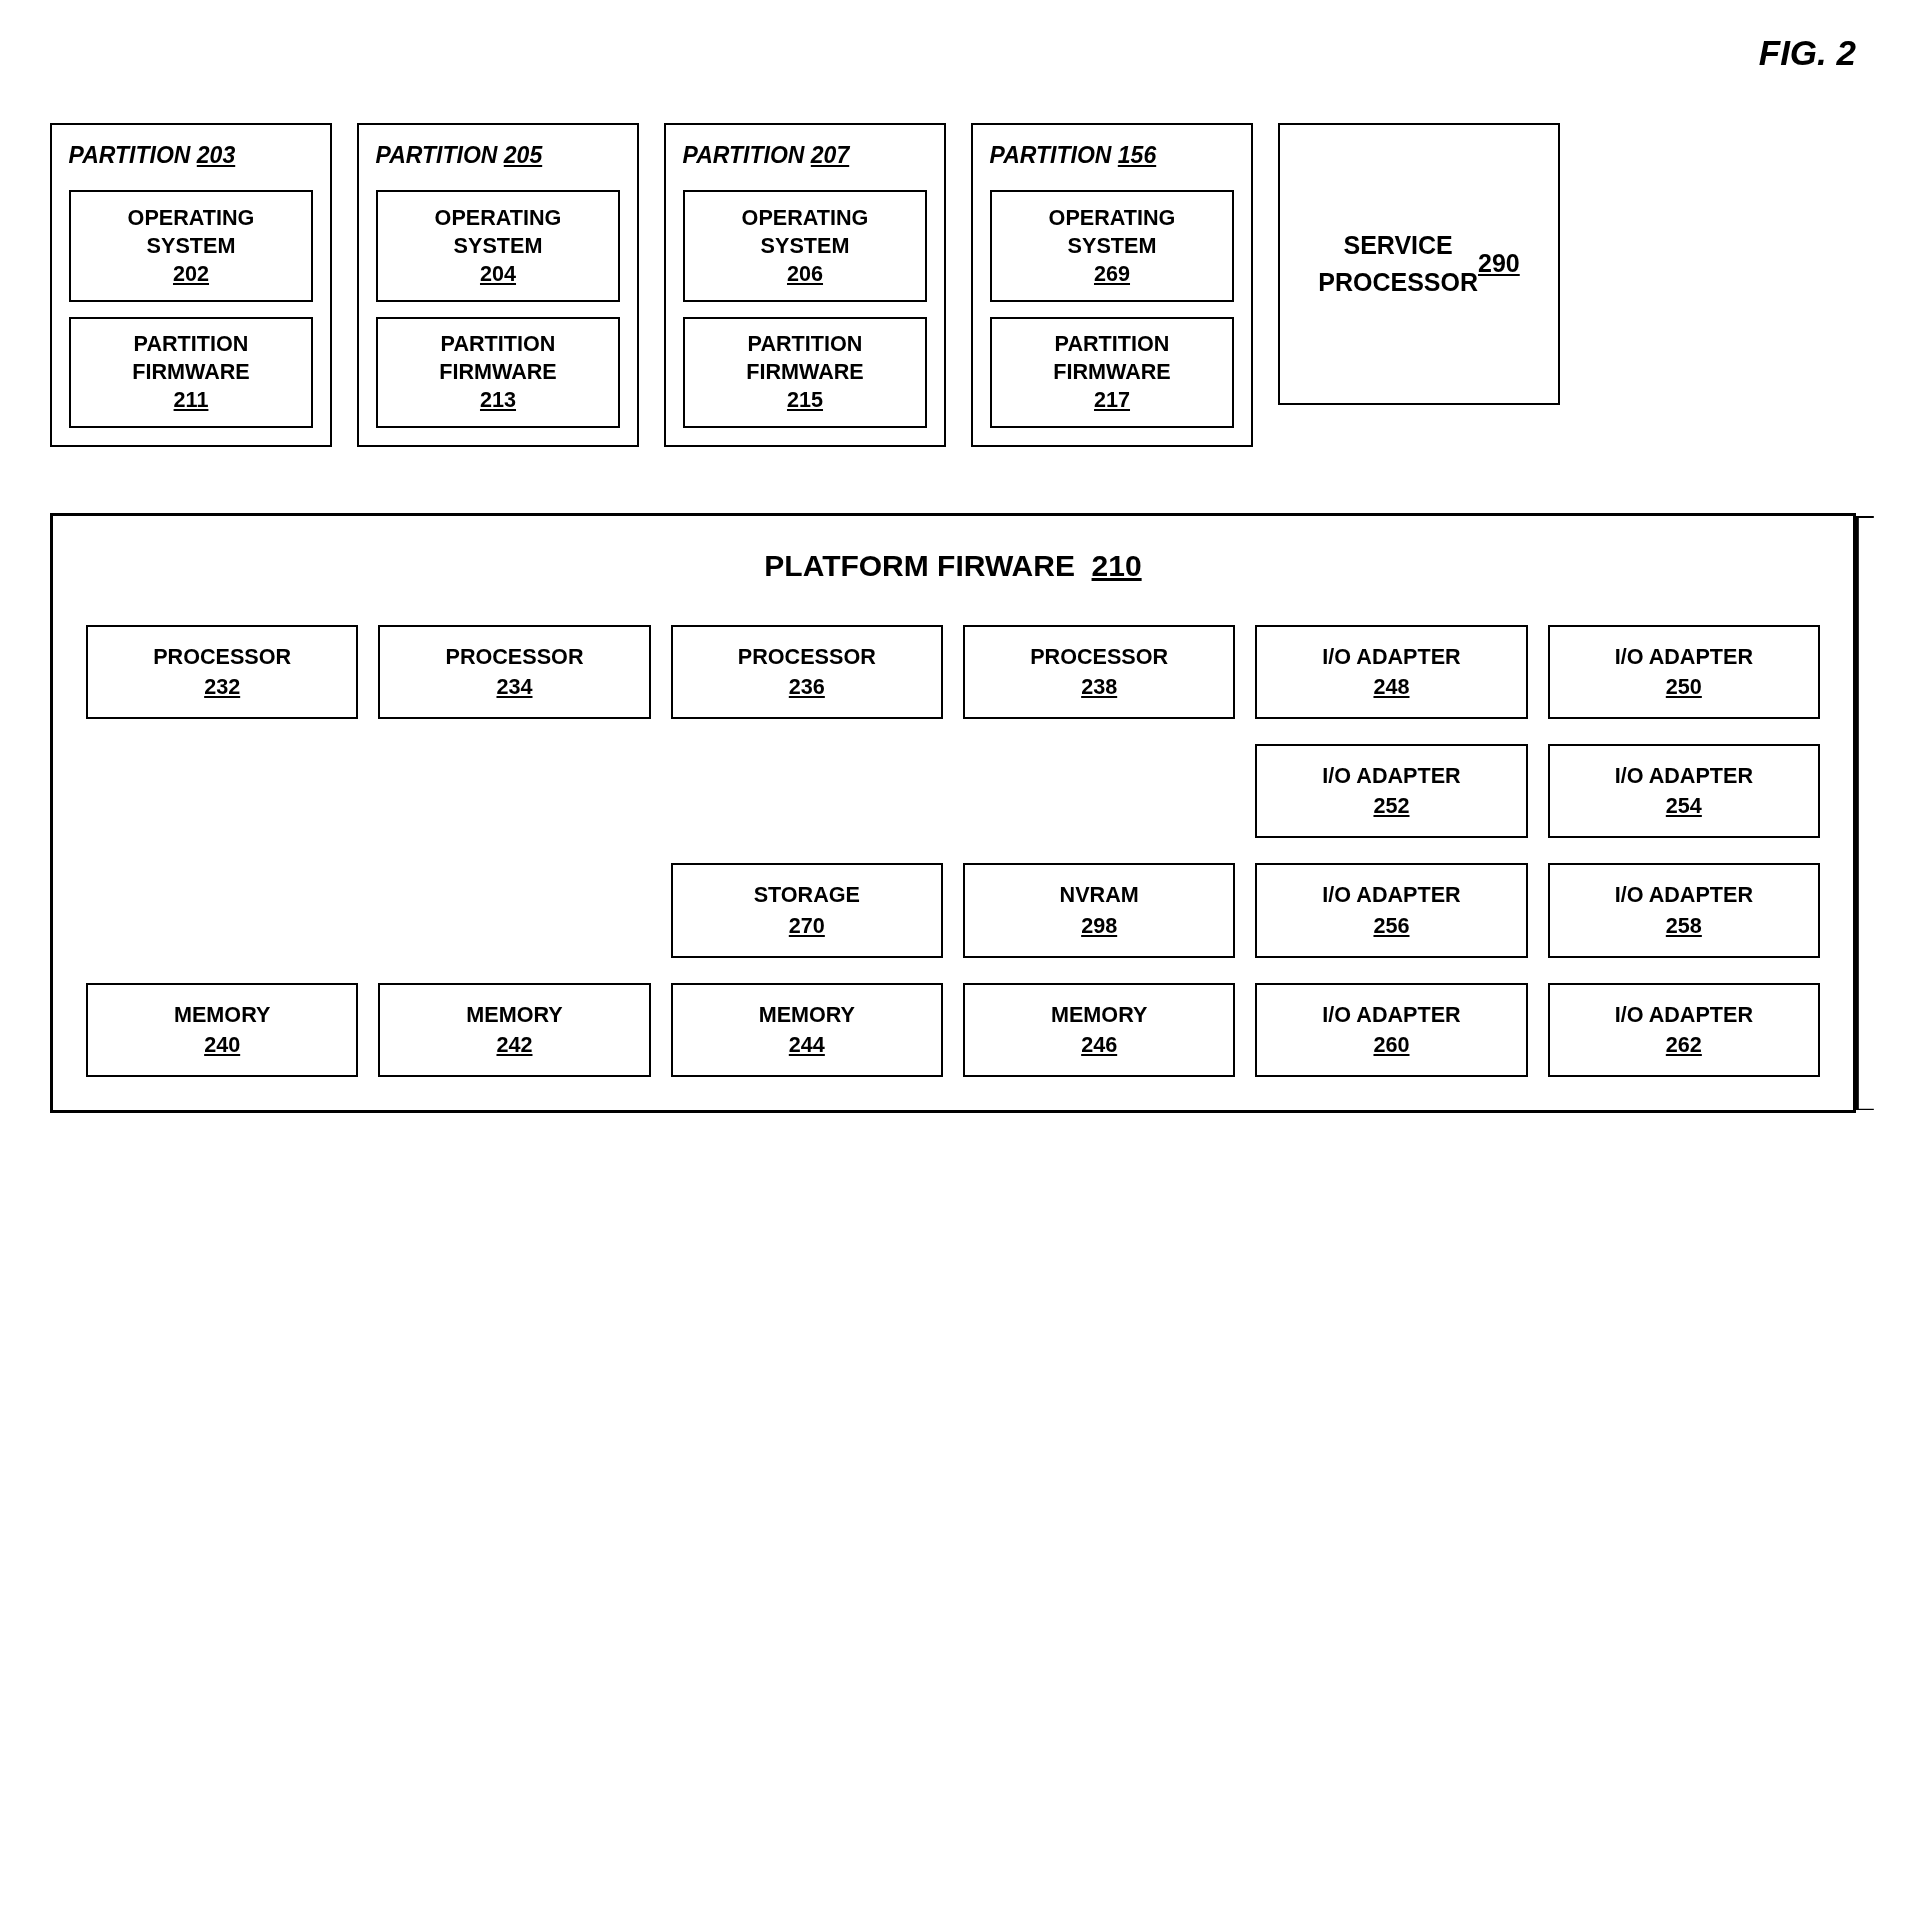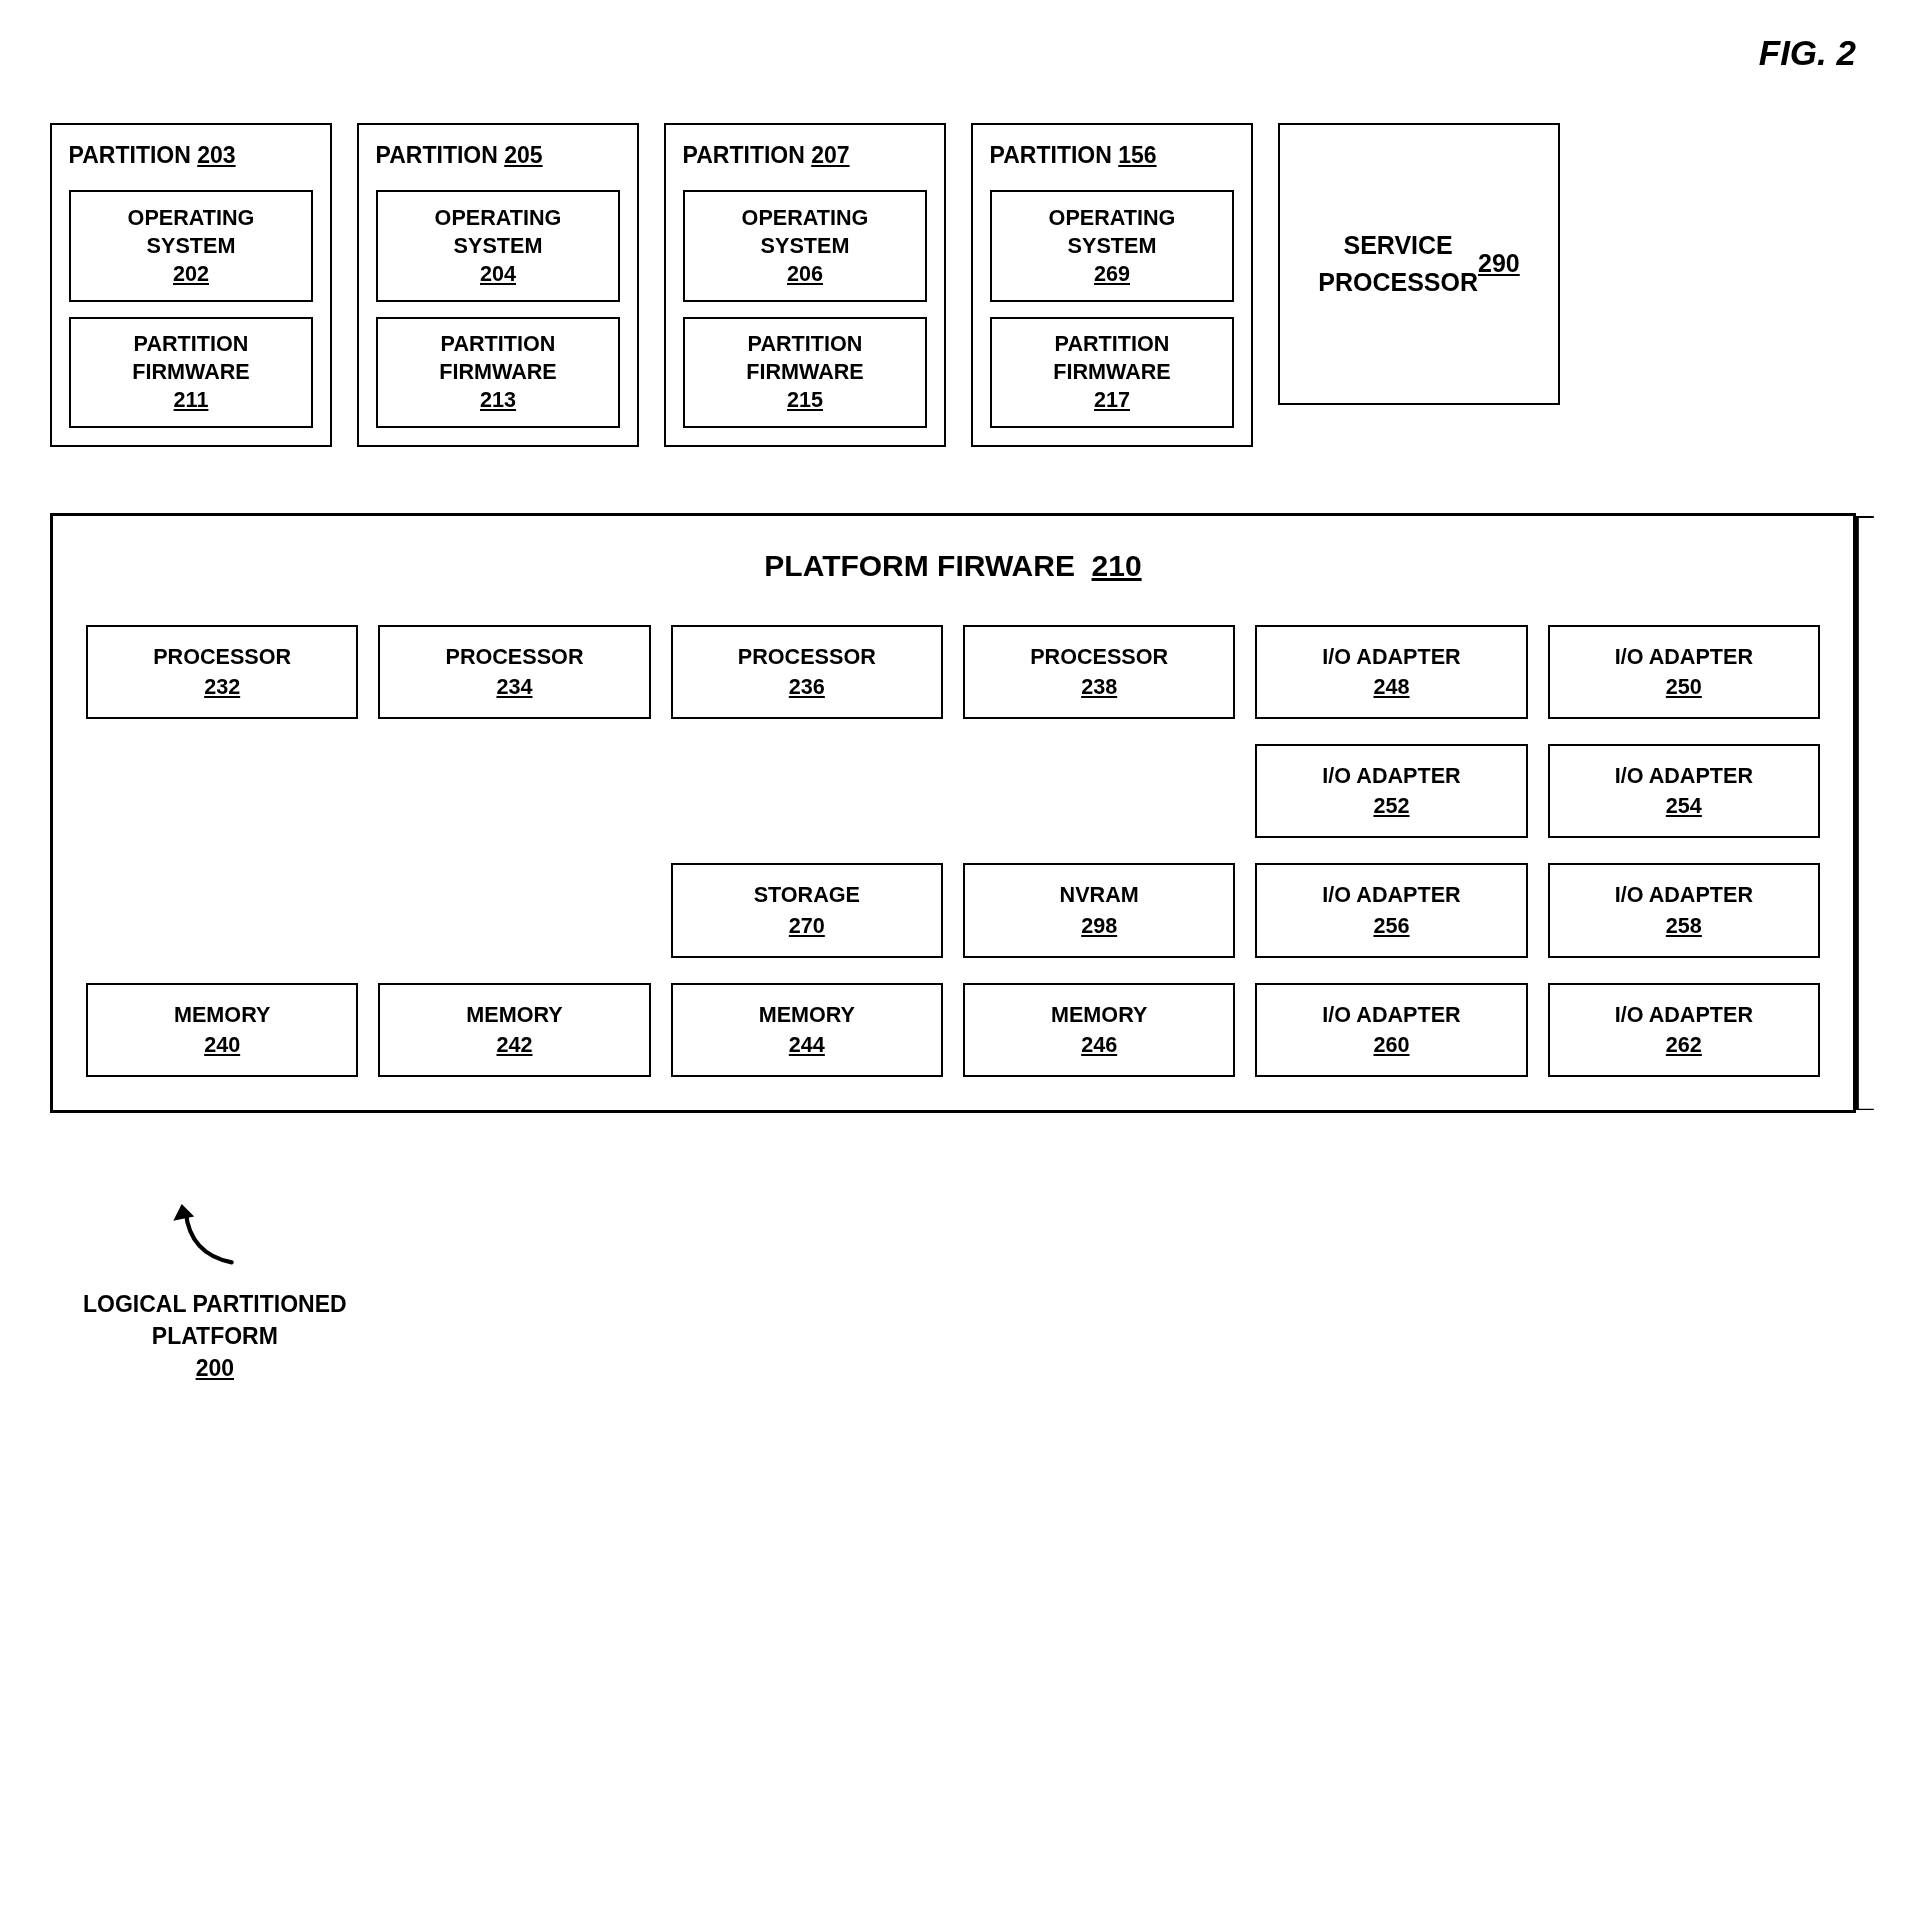--- a/index.html
+++ b/index.html
@@ -31,20 +31,21 @@
       width: 282px;
       min-height: 282px;
       display: flex;
       flex-direction: column;
       gap: 15px;
     }
     .partition-title {
       font-size: 23px;
       font-weight: bold;
       margin-bottom: 6.6px;
+      font-style: italic;
     }
     .partition-title span {
       text-decoration: underline;
     }
     .inner-box {
       border: 2.5px solid #000;
       padding: 11.6px 13.3px;
       text-align: center;
       font-size: 21.6px;
       font-weight: bold;
@@ -261,26 +262,16 @@
   <svg class="platform-bracket" viewBox="0 0 30 600" preserveAspectRatio="none" xmlns="http://www.w3.org/2000/svg">
     <line x1="5" y1="0" x2="5" y2="600" stroke="#000" stroke-width="4"></line>
     <line x1="5" y1="0" x2="25" y2="0" stroke="#000" stroke-width="4"></line>
     <line x1="5" y1="600" x2="25" y2="600" stroke="#000" stroke-width="4"></line>
   </svg>
 
 </div>
 
 <div class="bottom-section">
 
-  <div class="logical-platform">
-    <svg class="arrow-svg" viewBox="0 0 120 120" xmlns="http://www.w3.org/2000/svg">
-
-      <path d="M 80 100 Q 30 90 25 40" stroke="#000" stroke-width="5" fill="none" stroke-linecap="round"></path>
-      <polygon points="20,30 10,50 35,45" fill="#000"></polygon>
-    </svg>
-    <div class="logical-platform-text">
-      LOGICAL PARTITIONED<br>PLATFORM<br><span>200</span>
-    </div>
-  </div>
 
 
 </div>
 
 
 </body></html>

